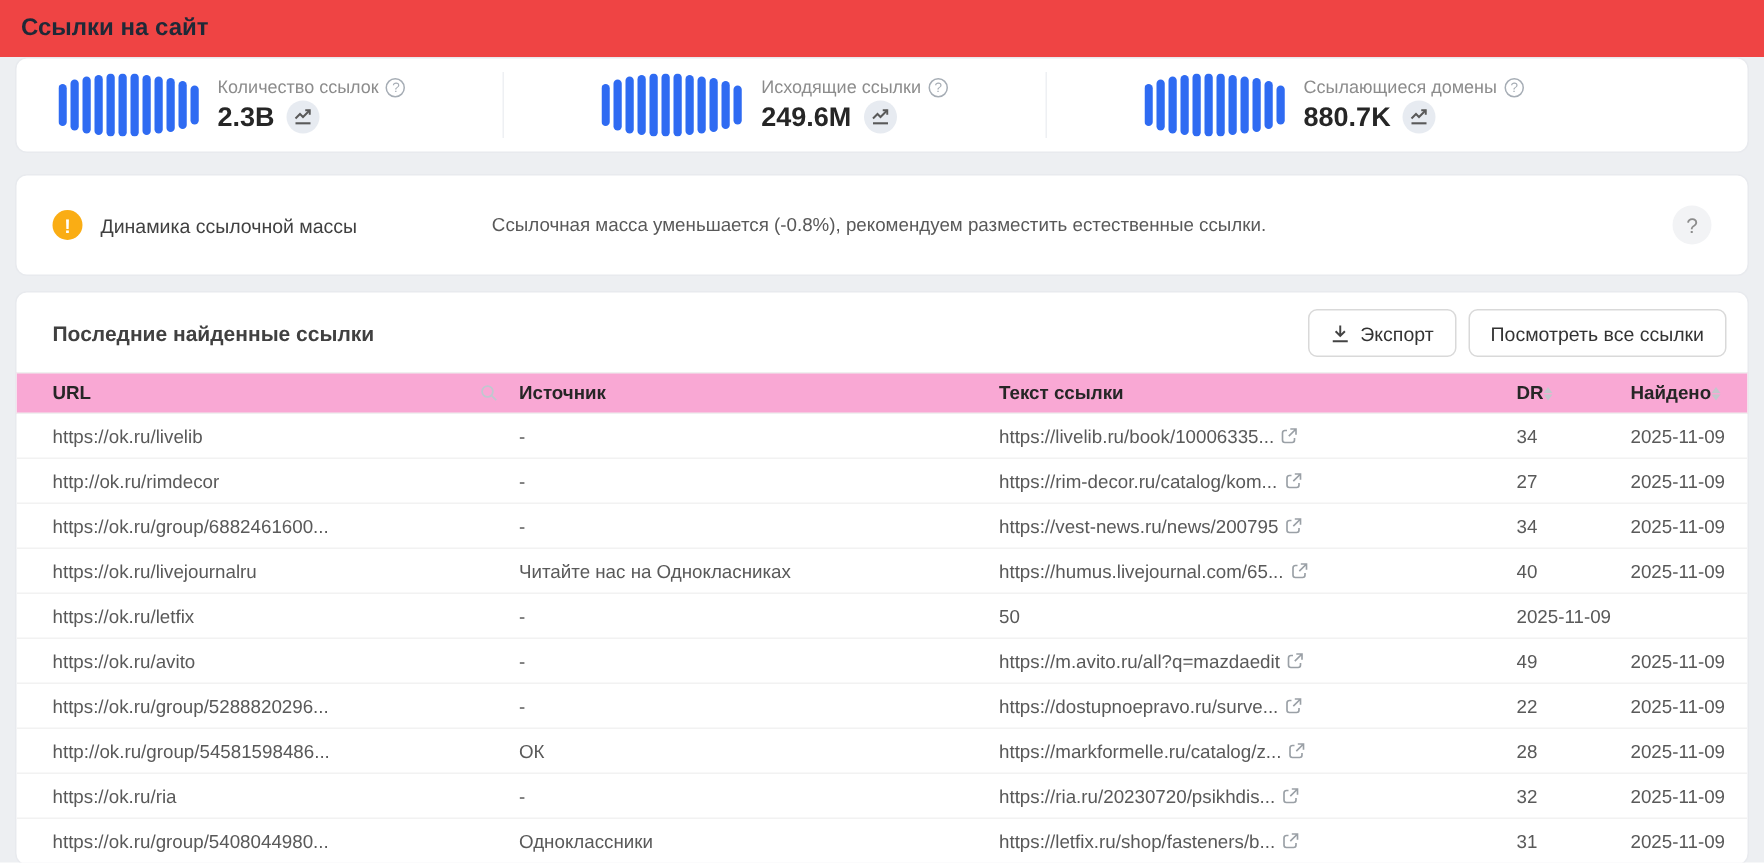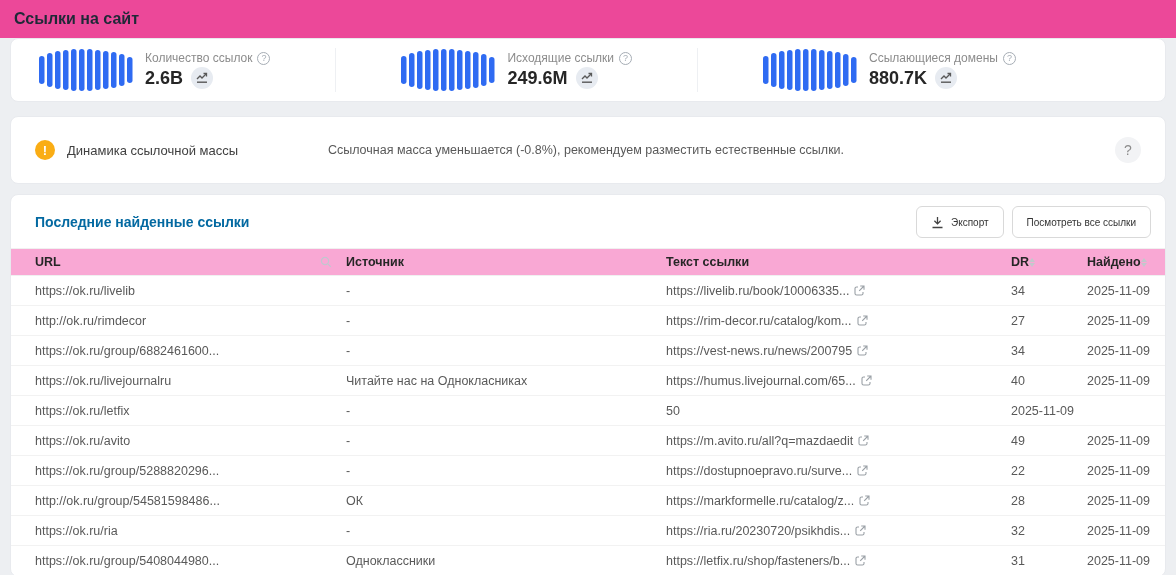--- a/index.html
+++ b/index.html
@@ -2,21 +2,21 @@
 <html><head>
 <meta charset="utf-8">
 <style>
   * { margin:0; padding:0; box-sizing:border-box; }
   html,body { width:1176px; height:575px; overflow:hidden; }
   body {
     font-family:"Liberation Sans","DejaVu Sans",sans-serif;
     background:#edeff2;
     color:#262626;
   }
-  .titlebar { background:#ec4899; padding:10px 14px 9px 14px; height:38px; }
+  .titlebar { background:#ef4444; padding:10px 14px 9px 14px; height:38px; }
   .page-title { font-size:16px; font-weight:bold; color:#1f2937; }
 
   .card { background:#fff; border:1px solid #e8eaee; border-radius:8px; margin:0 10px; }
 
   
   .metrics { height:64px; display:flex; align-items:center; padding:0 18px; margin-bottom:14px;gap:41px; }
   .metric { display:flex; align-items:center; gap:10px; padding:0 10px; }
   .metric-icon { flex:0 0 auto; display:block; }
   .metric-text { display:flex; flex-direction:column; justify-content:center; gap:2px; }
   .metric-label-row { display:flex; align-items:center; gap:5px; font-size:12px; color:#8c8c8c; white-space:nowrap; }
@@ -41,25 +41,25 @@
   .alert-title { font-size:13px; color:#404040; margin-left:12px; white-space:nowrap; }
   .alert-message { position:absolute; left:0; right:4px; text-align:center; font-size:12.5px; color:#595959; pointer-events:none; }
   .alert-help {
     margin-left:auto; width:26px; height:26px; border-radius:50%; background:#f2f3f5;
     color:#8c8c8c; font-size:14px; display:flex; align-items:center; justify-content:center; z-index:1;
   }
 
   
   .links-card { padding-bottom:0; overflow:hidden; }
   .links-head { display:flex; align-items:center; padding:11px 14px 10px 24px; }
-  .links-title { font-size:14px; font-weight:bold; color:#0369a1; }
+  .links-title { font-size:14px; font-weight:bold; color:#404040; }
   .links-actions { margin-left:auto; display:flex; gap:8px; }
   .btn {
     height:30px; background:#fff; border:1px solid #d9d9d9; border-radius:6px;
-    font-size:10px; color:#333; padding:15px 14px; display:flex; align-items:center; gap:7px; cursor:pointer;
+    font-size:13px; color:#333; padding:15px 14px; display:flex; align-items:center; gap:7px; cursor:pointer;
     font-family:inherit; white-space:nowrap;
   }
 
   .thead {
     display:grid; grid-template-columns:311px 320px 345px 76px 1fr;
     background:#f9a8d4; height:28px; align-items:center; padding-left:24px;
     border-top:1px solid #f0f0f0; border-bottom:1px solid #f0f0f0;
     font-size:12.5px; font-weight:bold; color:#262626;
   }
   .th { display:flex; align-items:center; }
@@ -104,21 +104,21 @@
         <rect x="80" y="5" width="5.5" height="32" rx="2.75"></rect>
           <rect x="88" y="8" width="5.5" height="26" rx="2.75"></rect>
       </g>
     </svg>
     <div class="metric-text">
       <div class="metric-label-row">
         <span>Количество ссылок</span>
         <span class="help-dot">?</span>
       </div>
       <div class="metric-value-row">
-        <span class="metric-value">2.6B</span>
+        <span class="metric-value">2.3B</span>
         <span class="trend-badge">
           <svg width="12" height="12" viewBox="0 0 12 12">
               <path d="M1 7 L4 4 L6 6 L10.5 1.5" fill="none" stroke="#595959" stroke-width="1.3"></path>
               <path d="M7.5 1.5 h3 v3" fill="none" stroke="#595959" stroke-width="1.3"></path>
               <rect x="1" y="9.5" width="10" height="1.4" fill="#595959"></rect>
             </svg>
         </span>
       </div>
     </div>
   </div>

